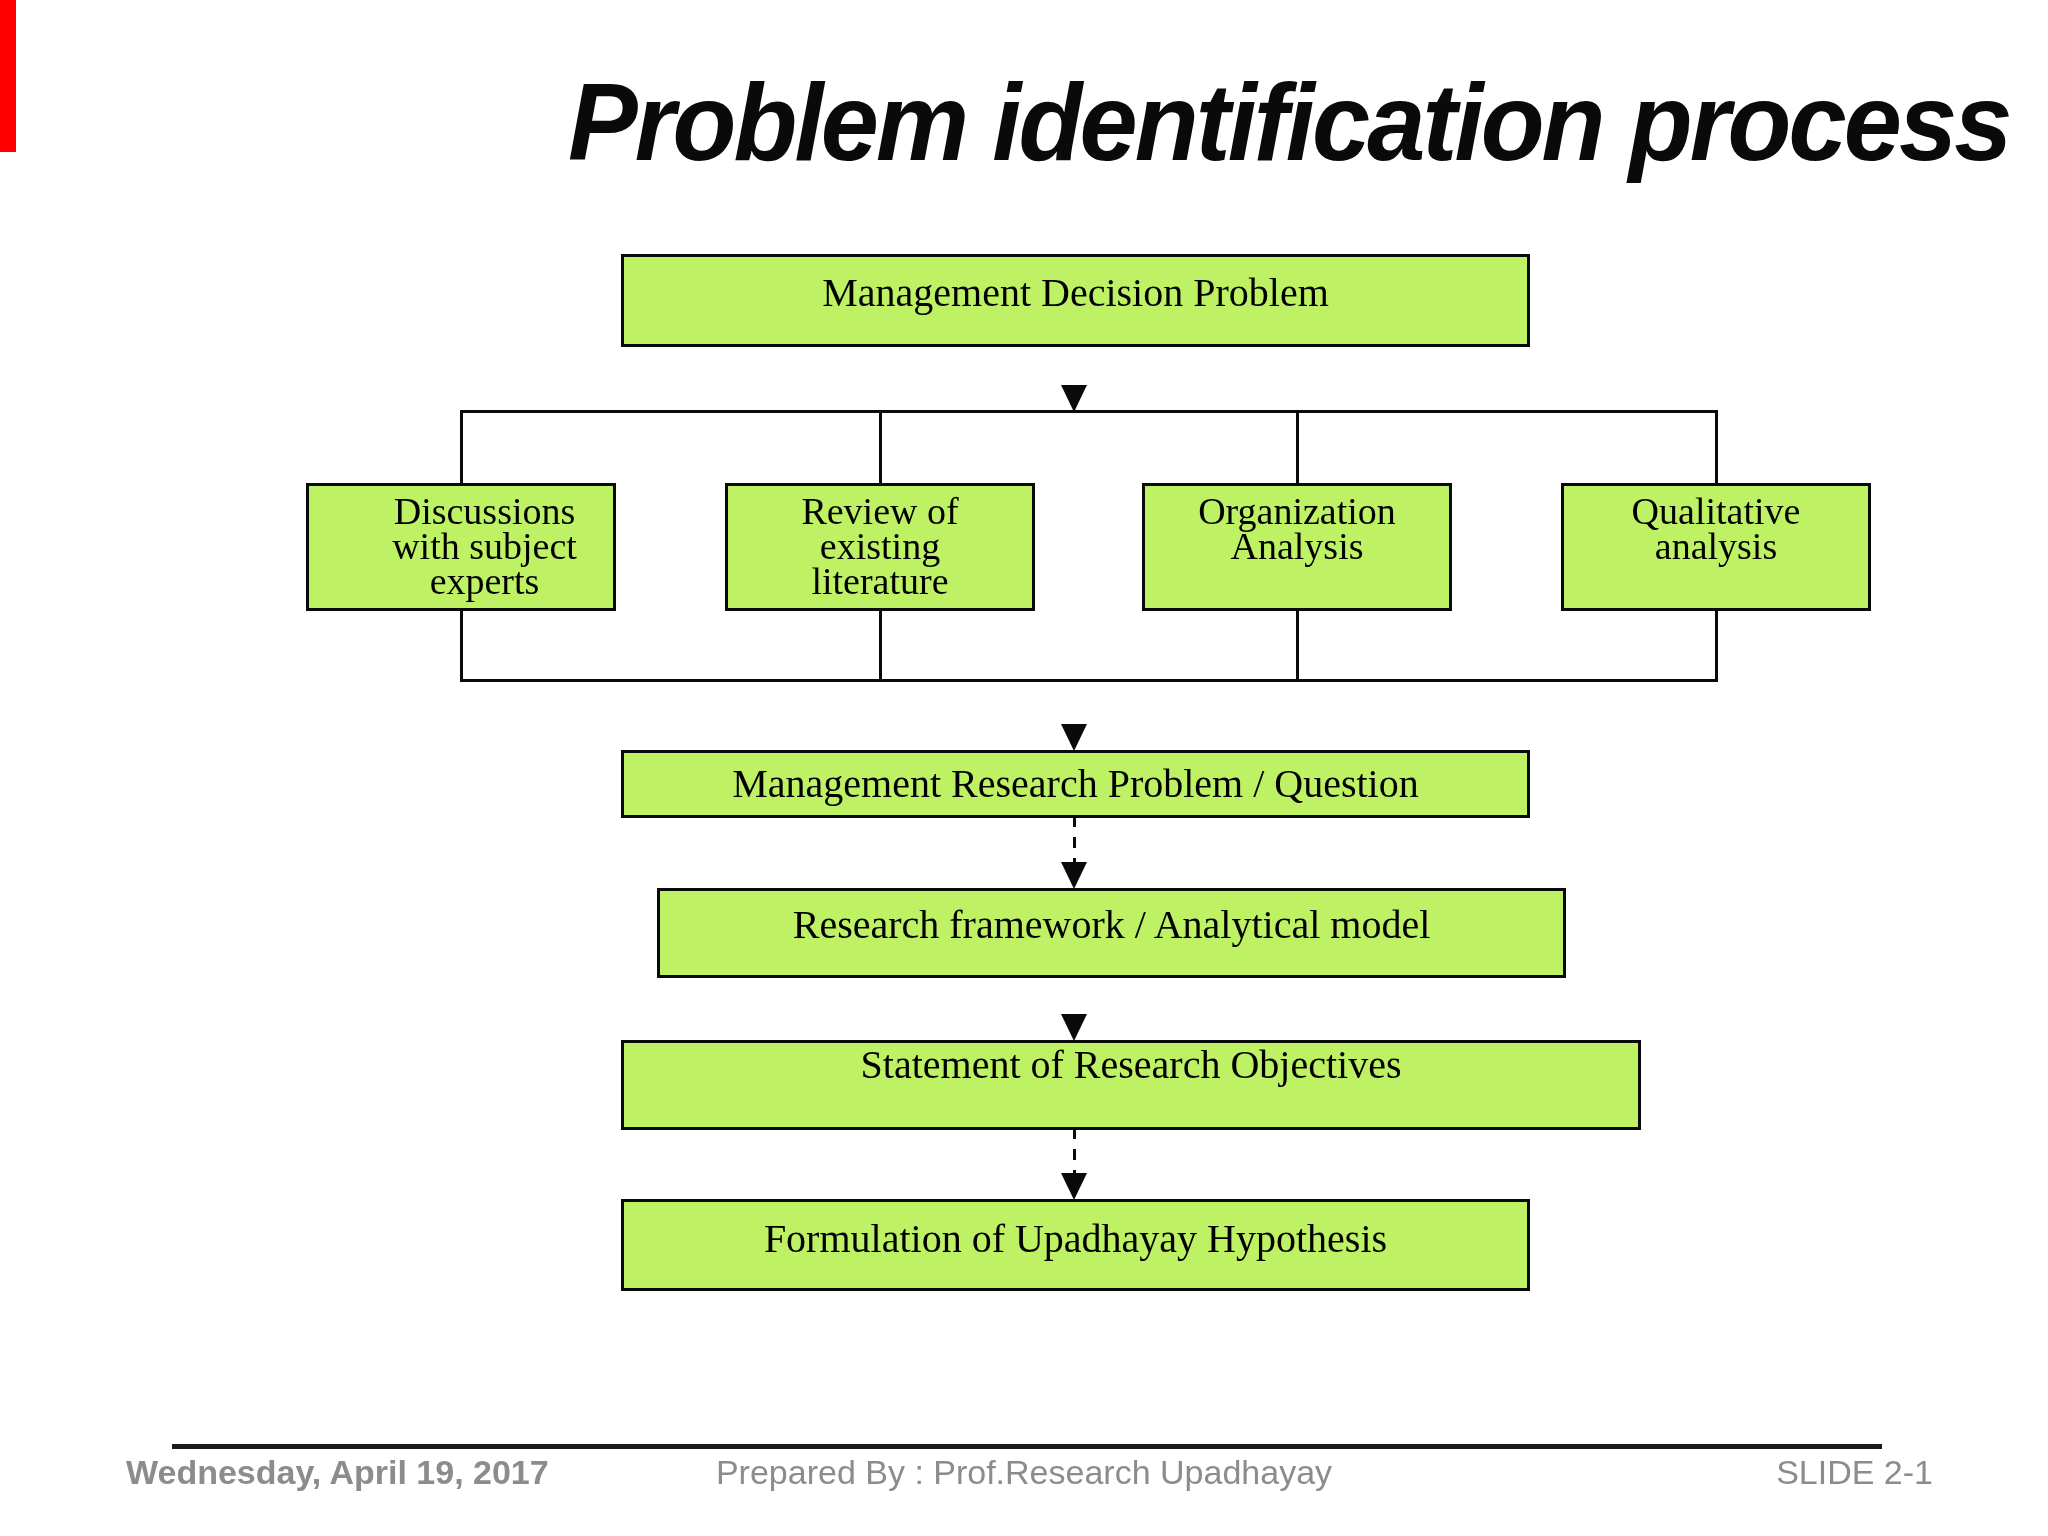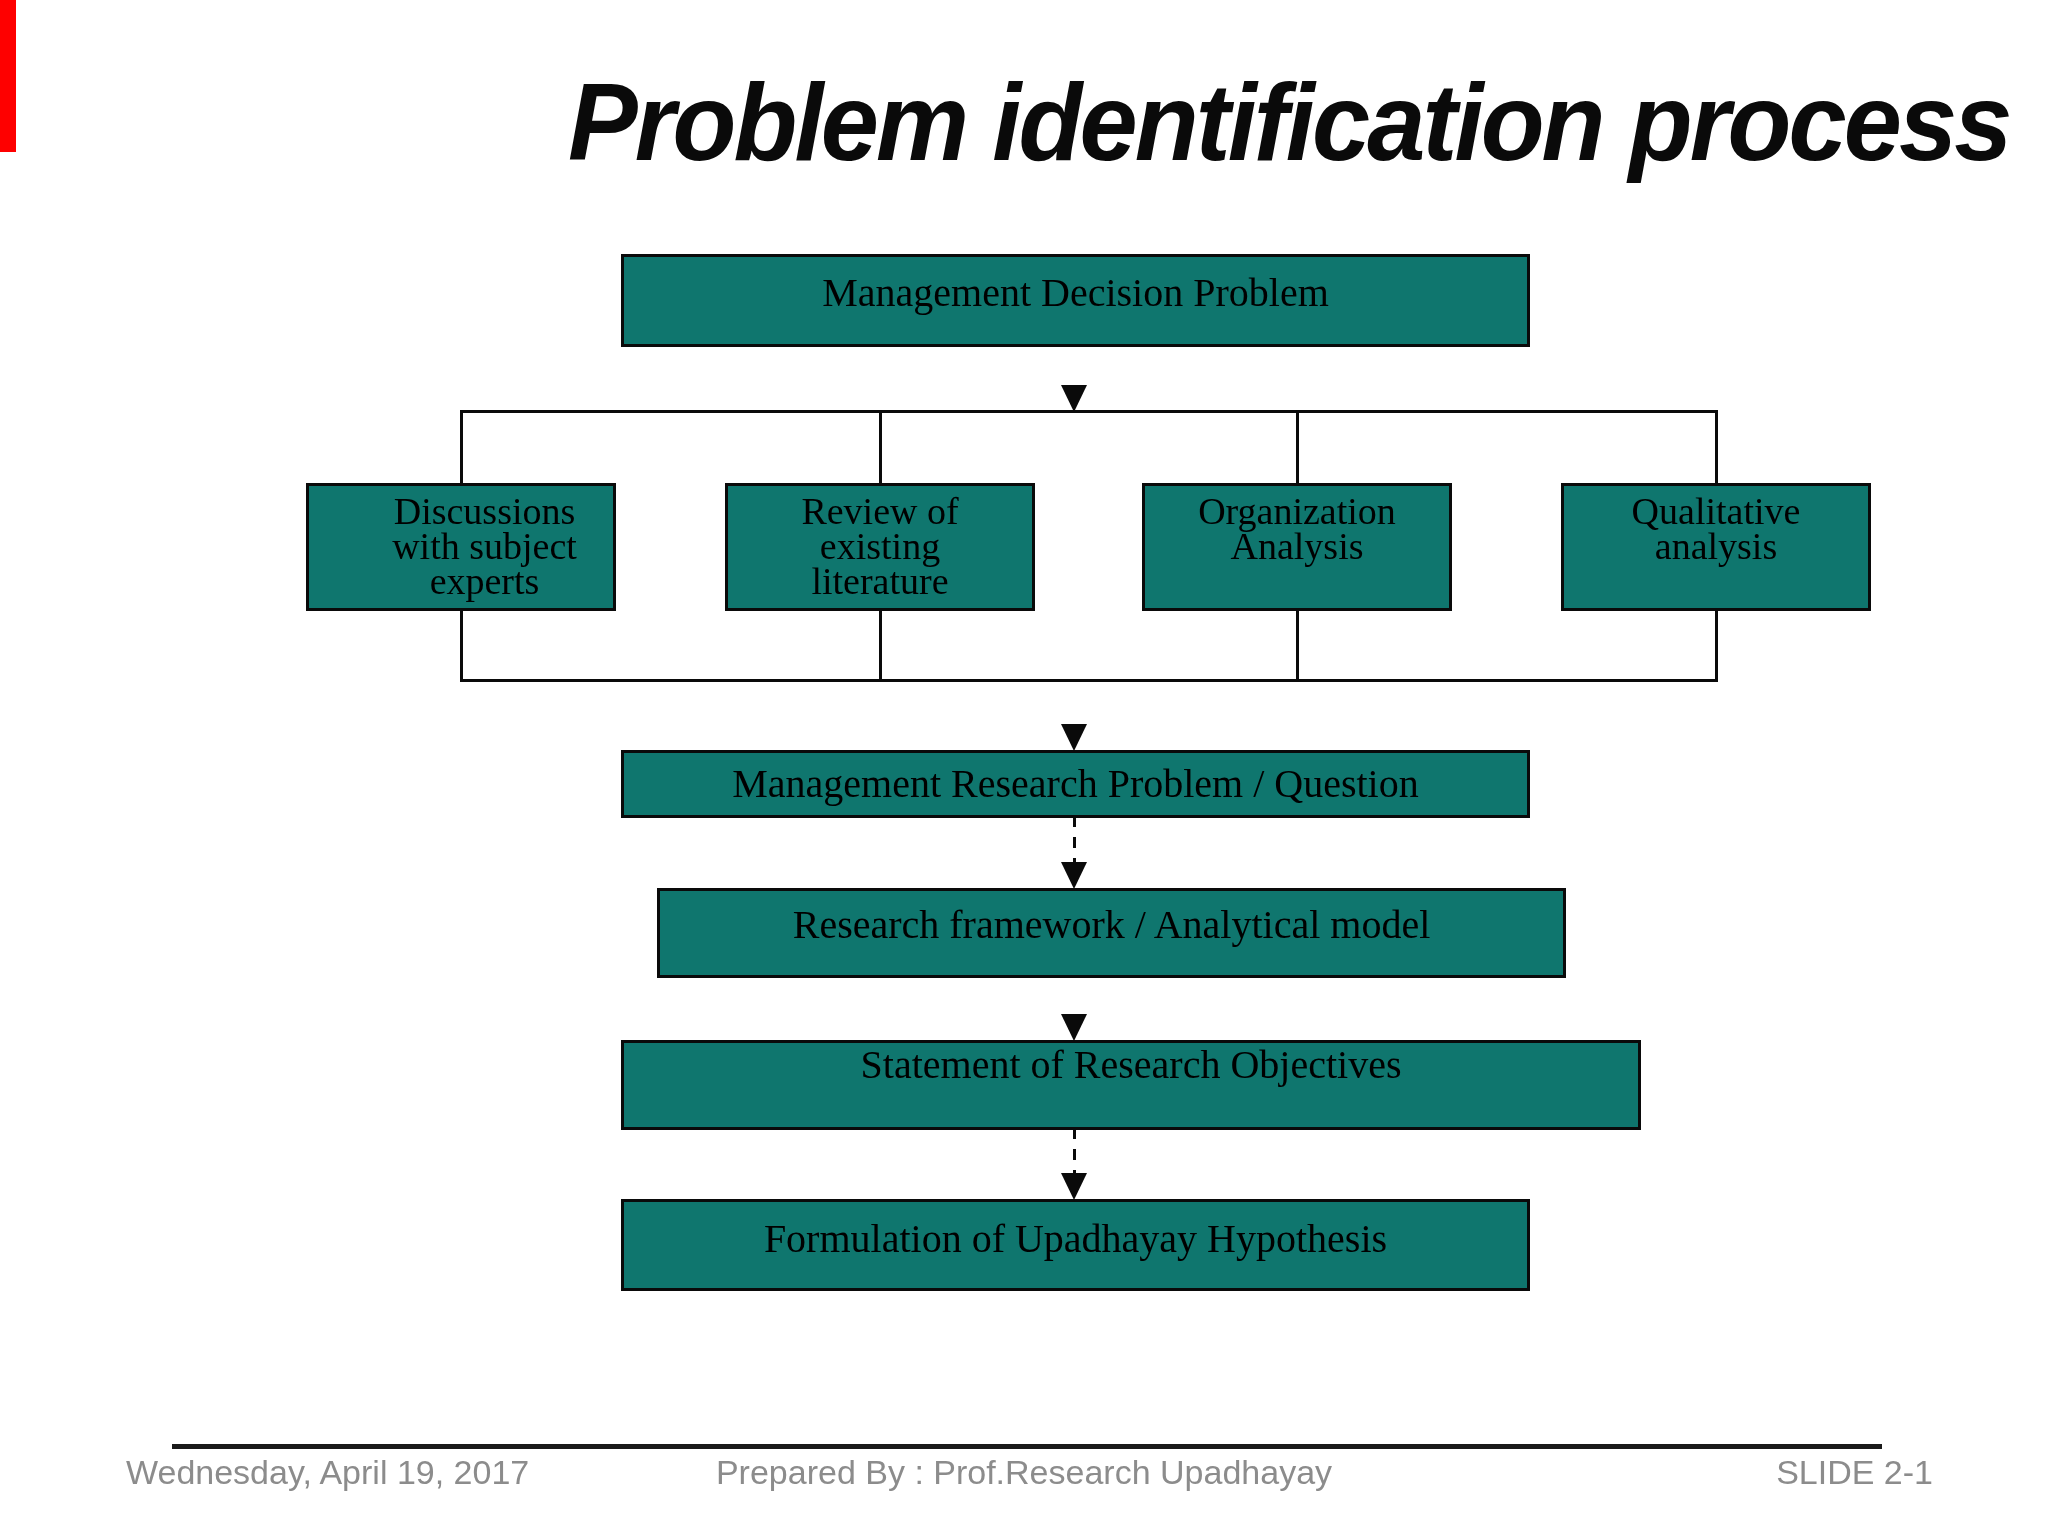--- a/index.html
+++ b/index.html
@@ -12,21 +12,21 @@
   .red-bar{position:absolute;left:0;top:0;width:16px;height:152px;background:#fe0000;}
   
   .title-row{position:absolute;left:92px;right:0;top:56px;text-align:right;font-style:italic;}
   .title-text{
     display:inline-block;font-weight:700;font-size:110px;line-height:1.2;
     letter-spacing:-3px;transform:scaleX(.95);transform-origin:50% 50%;
     white-space:nowrap;color:#0a0a0a;
   }
   
   .node{
-    position:absolute;background:#0f766e;border:3px solid #0a0a0a;box-sizing:border-box;
+    position:absolute;background:#bef264;border:3px solid #0a0a0a;box-sizing:border-box;
     text-align:center;color:#000;
     font-family:"Liberation Serif","DejaVu Serif",serif;
   }
   .node-wide{font-size:40px;line-height:44px;}
   .node-top     {left:621px;top:254px;width:909px;height:93px;padding-top:14px;}
   .node-seq-0   {left:621px;top:750px;width:909px;height:68px;padding-top:9px;}
   .node-seq-1   {left:621px;top:888px;width:909px;height:90px;padding-top:12px;margin-left:36px;}
   .node-seq-2   {left:621px;top:1040px;width:1020px;height:90px;}
   .node-seq-3   {left:621px;top:1199px;width:909px;height:92px;padding-top:15px;}
   .node-branch{
@@ -47,21 +47,21 @@
   }
   
   .bk-top-h   {left:460px;top:410px;width:1258px;height:3px;}
   .bk-bot-h   {left:460px;top:679px;width:1258px;height:3px;}
   .drop       {top:410px;height:75px;width:3px;}
   .rise       {top:609px;height:73px;width:3px;}
   .cx-0{left:460px;} .cx-1{left:879px;} .cx-2{left:1296px;} .cx-3{left:1715px;}
   
   .footer-divider{position:absolute;left:172px;top:1444px;width:1710px;height:5px;background:#1a1a1a;}
   .ftext{position:absolute;top:1452px;font-size:34px;color:#8c8c8c;line-height:40px;}
-  .f-date{left:126px;}
+  .f-date{left:126px;font-weight:bold;}
   .f-author{left:0;right:0;text-align:center;}
   .f-slide{right:115px;}
 </style>
 </head>
 <body>
 
 <div class="red-bar"></div>
 
 <div class="title-row">
   <span class="title-text">Problem identification process</span>

